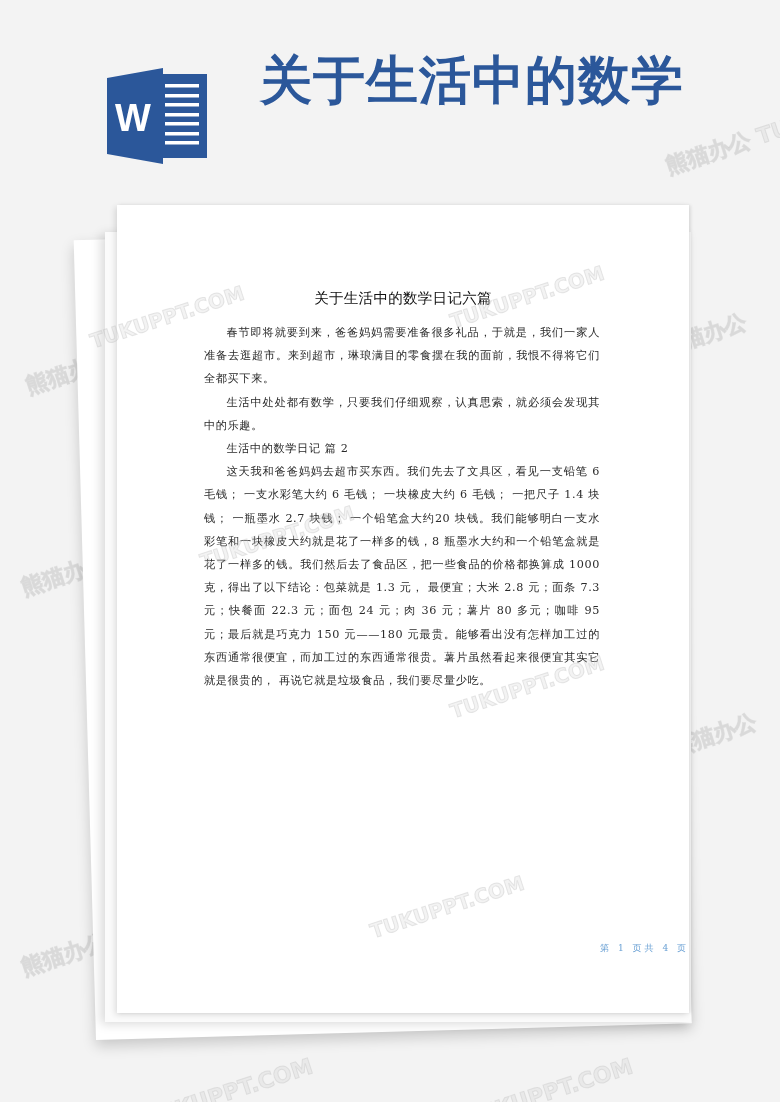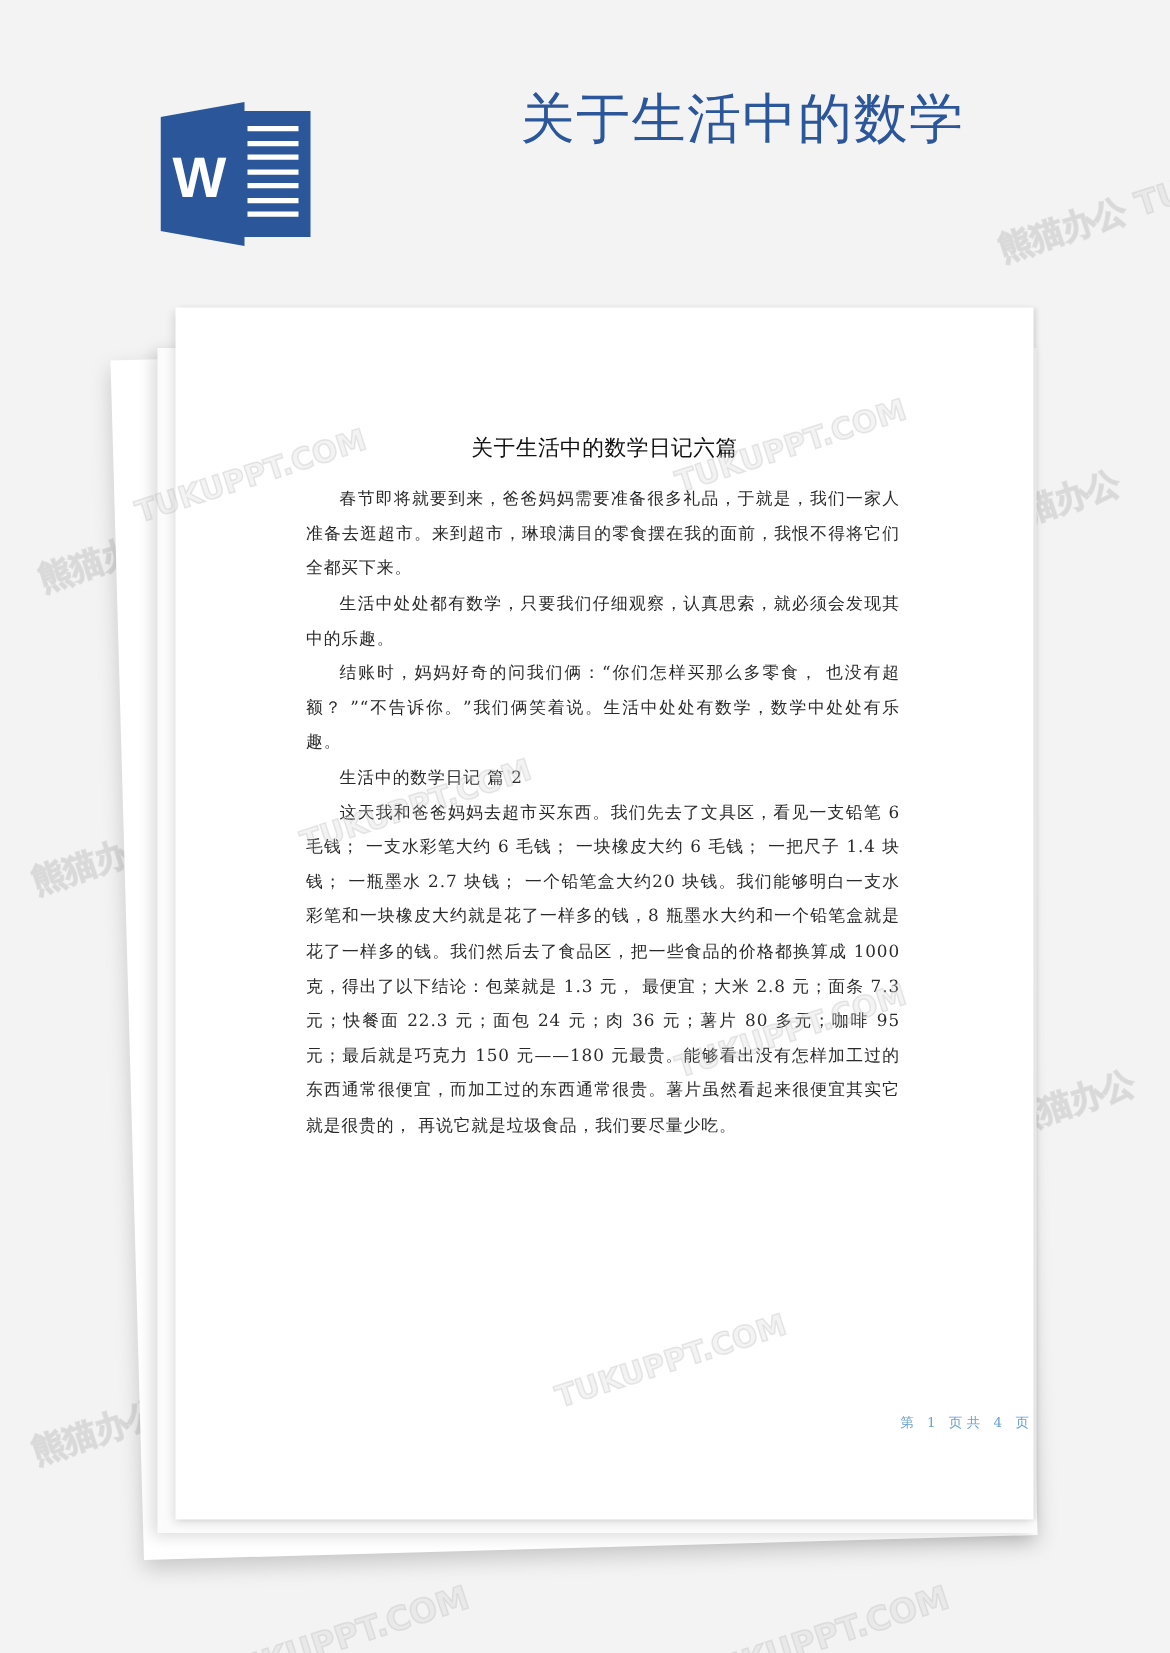--- a/index.html
+++ b/index.html
@@ -22,25 +22,24 @@
       width: 102px;
       height: 96px;
     }
     .banner-title {
       position: absolute;
       left: 260px;
       top: 52px;
       width: 470px;
       color: #2b579a;
       font-family: "DejaVu Serif", "Liberation Serif", serif;
-      font-weight: normal;
-      font-size: 36px;
+      font-weight: bold;
+      font-size: 52px;
       line-height: 56px;
       letter-spacing: 1px;
-      text-align: center;
     }
     
     .page-back {
       position: absolute;
       left: 96px;
       top: 240px;
       width: 596px;
       height: 800px;
       background: #ffffff;
       transform: rotate(-1.6deg);
@@ -156,21 +155,20 @@
 
 <div class="page-back"></div>
 <div class="page-back-2"></div>
 
 <div class="page">
   <div class="doc-title">关于生活中的数学日记六篇</div>
 
   <div class="doc-body">
     <p>春节即将就要到来，爸爸妈妈需要准备很多礼品，于就是，我们一家人准备去逛超市。来到超市，琳琅满目的零食摆在我的面前，我恨不得将它们全都买下来。</p>
     <p>生活中处处都有数学，只要我们仔细观察，认真思索，就必须会发现其中的乐趣。</p>
-    <p>结账时，妈妈好奇的问我们俩：“你们怎样买那么多零食， 也没有超额？ ”“不告诉你。”我们俩笑着说。生活中处处有数学，数学中处处有乐趣。</p>
     <p class="section-head indented">生活中的数学日记 篇 2</p>
     <p>这天我和爸爸妈妈去超市买东西。我们先去了文具区，看见一支铅笔 6 毛钱； 一支水彩笔大约 6 毛钱； 一块橡皮大约 6 毛钱； 一把尺子 1.4 块钱； 一瓶墨水 2.7 块钱； 一个铅笔盒大约20 块钱。我们能够明白一支水彩笔和一块橡皮大约就是花了一样多的钱，8 瓶墨水大约和一个铅笔盒就是花了一样多的钱。我们然后去了食品区，把一些食品的价格都换算成 1000 克，得出了以下结论：包菜就是 1.3 元， 最便宜；大米 2.8 元；面条 7.3 元；快餐面 22.3 元；面包 24 元；肉 36 元；薯片 80 多元；咖啡 95 元；最后就是巧克力 150 元——180 元最贵。能够看出没有怎样加工过的东西通常很便宜，而加工过的东西通常很贵。薯片虽然看起来很便宜其实它就是很贵的， 再说它就是垃圾食品，我们要尽量少吃。</p>
   </div>
 
   <div class="page-footer">第 1 页共 4 页</div>
 
   <div class="wm" style="left:-30px; top:100px; font-size:20px;"><span>TUKUPPT.COM</span></div>
   <div class="wm" style="left:330px; top:80px; font-size:20px;"><span>TUKUPPT.COM</span></div>
   <div class="wm" style="left:80px; top:320px; font-size:20px;"><span>TUKUPPT.COM</span></div>
   <div class="wm" style="left:330px; top:470px; font-size:20px;"><span>TUKUPPT.COM</span></div>

